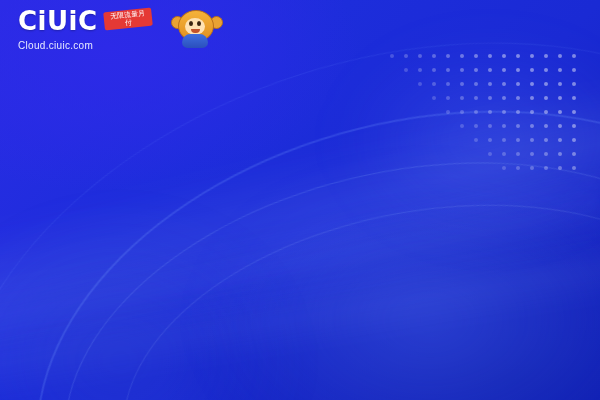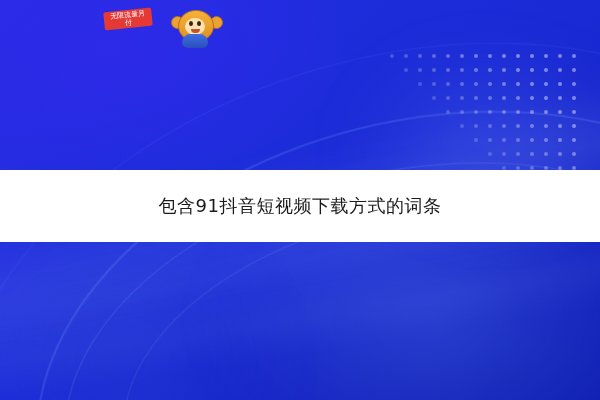--- a/index.html
+++ b/index.html
@@ -364,32 +364,31 @@
       <div class="dot" style="left: 202px; top: 98px; opacity: 0.69;"></div>
       <div class="dot" style="left: 132px; top: 112px; opacity: 0.36;"></div>
       <div class="dot" style="left: 146px; top: 112px; opacity: 0.42;"></div>
       <div class="dot" style="left: 160px; top: 112px; opacity: 0.47;"></div>
       <div class="dot" style="left: 174px; top: 112px; opacity: 0.53;"></div>
       <div class="dot" style="left: 188px; top: 112px; opacity: 0.58;"></div>
       <div class="dot" style="left: 202px; top: 112px; opacity: 0.64;"></div>
     </div>
 
   <div class="logo-block">
+    <div class="logo-main">CiUiC</div>
+    <div class="logo-sub">Cloud.ciuic.com</div>
   </div>
 
   <div class="badge-ribbon">无限流量月付</div>
 
   <div class="mascot">
     <div class="ear l"></div>
     <div class="ear r"></div>
     <div class="head"></div>
     <div class="face"></div>
     <div class="eye l"></div>
     <div class="eye r"></div>
     <div class="mouth"></div>
     <div class="body"></div>
   </div>
 
-  <div class="title-band">
-    <div class="title-text">包含91抖音短视频下载方式的词条</div>
-  </div>
 
 </div>
 
 </body></html>

